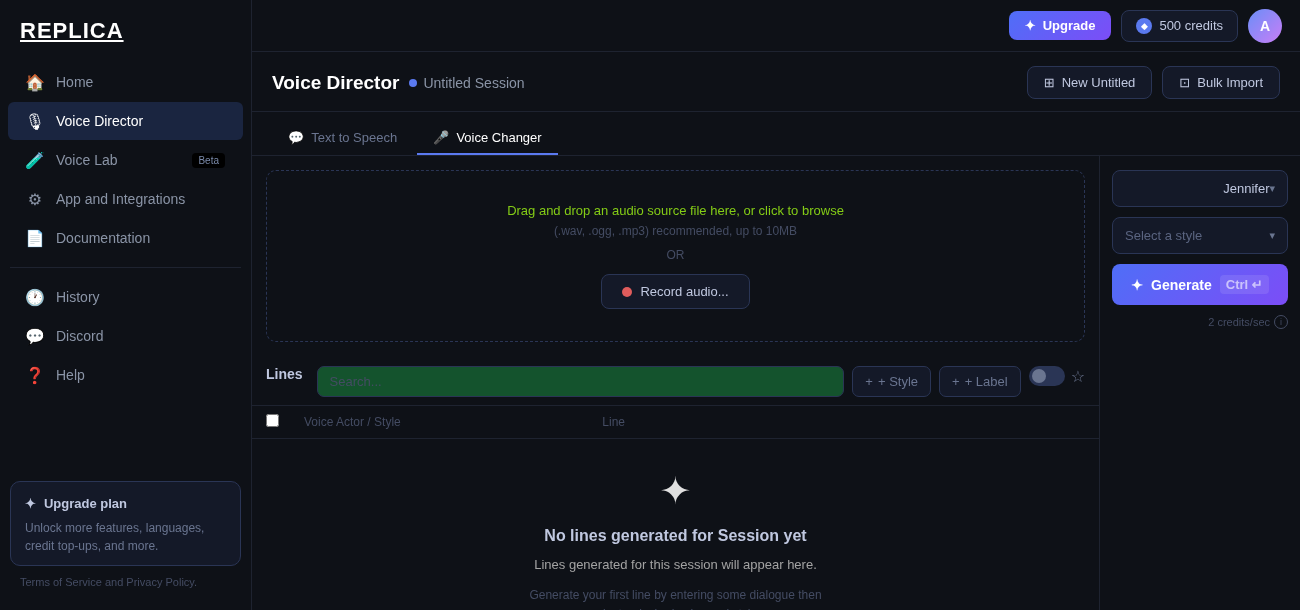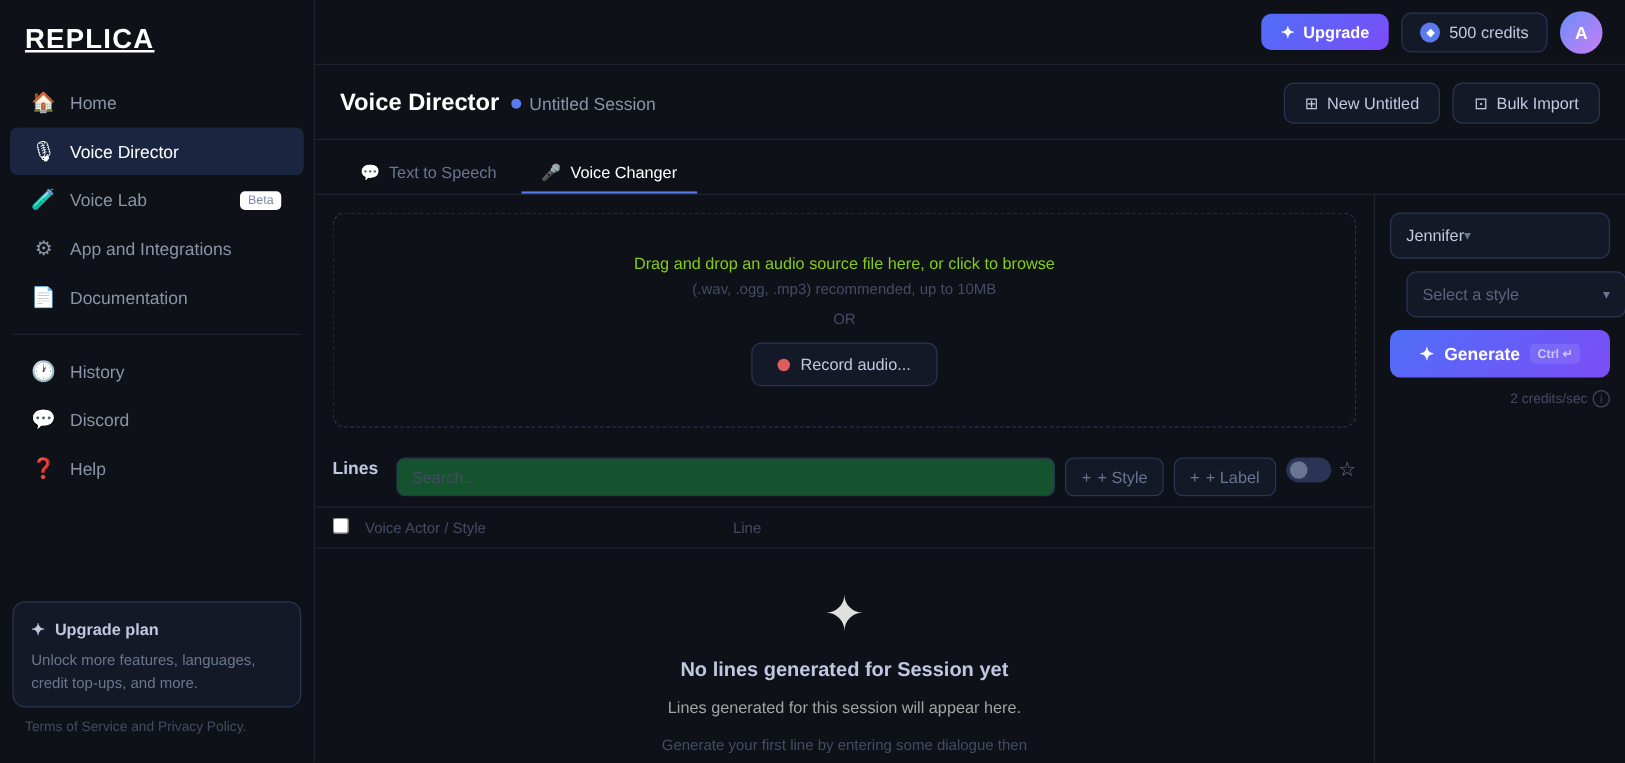--- a/index.html
+++ b/index.html
@@ -59,21 +59,21 @@
     .nav-item .nav-icon {
       width: 18px;
       height: 18px;
       display: flex;
       align-items: center;
       justify-content: center;
       font-size: 16px;
     }
     .nav-badge {
       font-size: 10px;
-      background: #ffffff;
+      background: #000000;
       color: #7a8aaa;
       border-radius: 4px;
       padding: 2px 6px;
       margin-left: auto;
     }
     .sidebar-bottom {
       padding: 10px 10px 14px;
     }
     .upgrade-card {
       background: #141928;
@@ -405,21 +405,21 @@
     }
 
     
     .table-header {
       display: flex;
       align-items: center;
       padding: 8px 14px;
       border-bottom: 1px solid #1e2330;
       font-size: 12px;
       color: #444c63;
-      gap: 4px;
+      gap: 16px;
     }
     .check-col { width: 22px; }
     .col-voice { flex: 1; }
     .col-line { flex: 2; padding-left: 41px; }
 
     
     .empty-state {
       display: flex;
       flex-direction: column;
       align-items: center;
@@ -466,36 +466,35 @@
     .voice-select {
       background: #141928;
       border: 1px solid #2a3555;
       border-radius: 8px;
       padding: 10px 12px;
       color: #c0c8e0;
       font-size: 13px;
       cursor: pointer;
       display: flex;
       align-items: center;
-      justify-content: flex-start;
+      justify-content: flex-end;
       width: 100%;
     }
     .style-select {
       background: #141928;
       border: 1px solid #2a3555;
       border-radius: 8px;
       padding: 10px 12px;
       color: #5a6480;
       font-size: 13px;
       cursor: pointer;
       display: flex;
       align-items: center;
       justify-content: space-between;
       width: 100%;
-      margin-left: 13px;
     }
     .chevron-down {
       font-size: 11px;
       color: #6a7590;
     }
     .generate-btn {
       display: flex;
       align-items: center;
       justify-content: center;
       gap: 8px;
@@ -503,21 +502,21 @@
       border: none;
       border-radius: 8px;
       padding: 11px 14px;
       color: #fff;
       font-size: 14px;
       font-weight: 600;
       cursor: pointer;
       width: 100%;
     }
     .generate-shortcut {
-      font-size: 10px;
+      font-size: 13px;
       color: rgba(255,255,255,0.6);
       background: rgba(255,255,255,0.1);
       border-radius: 4px;
       padding: 2px 6px;
       text-align: right;
     }
     .credits-per-sec {
       font-size: 11px;
       color: #444c63;
       text-align: right;

